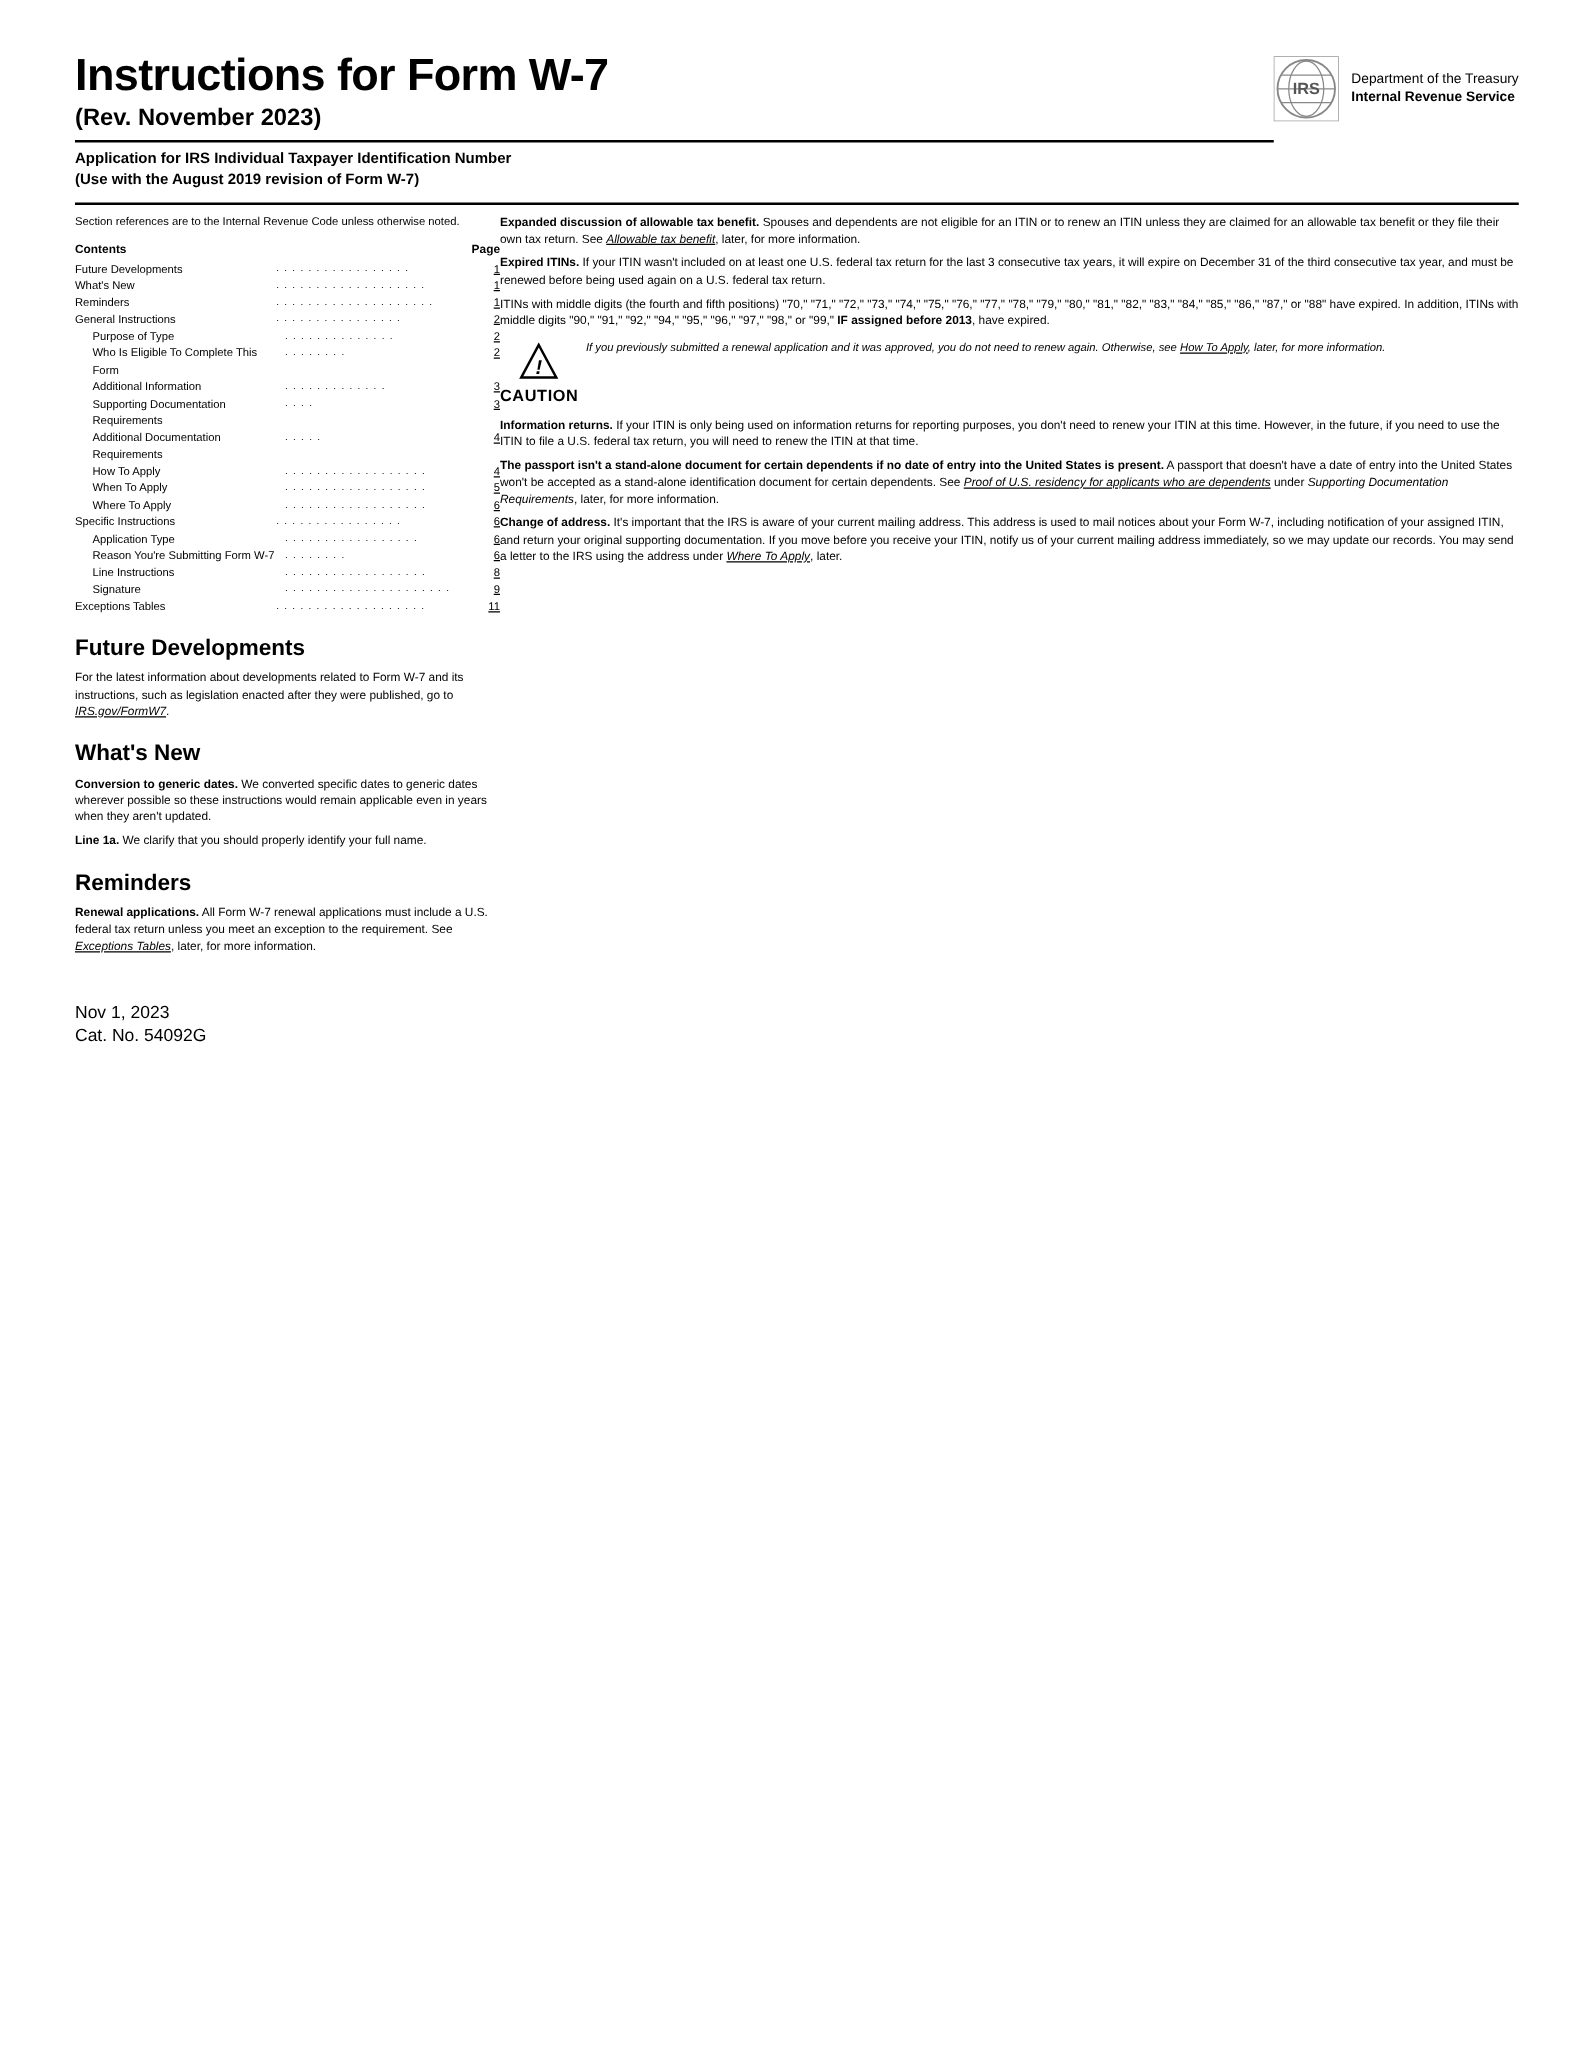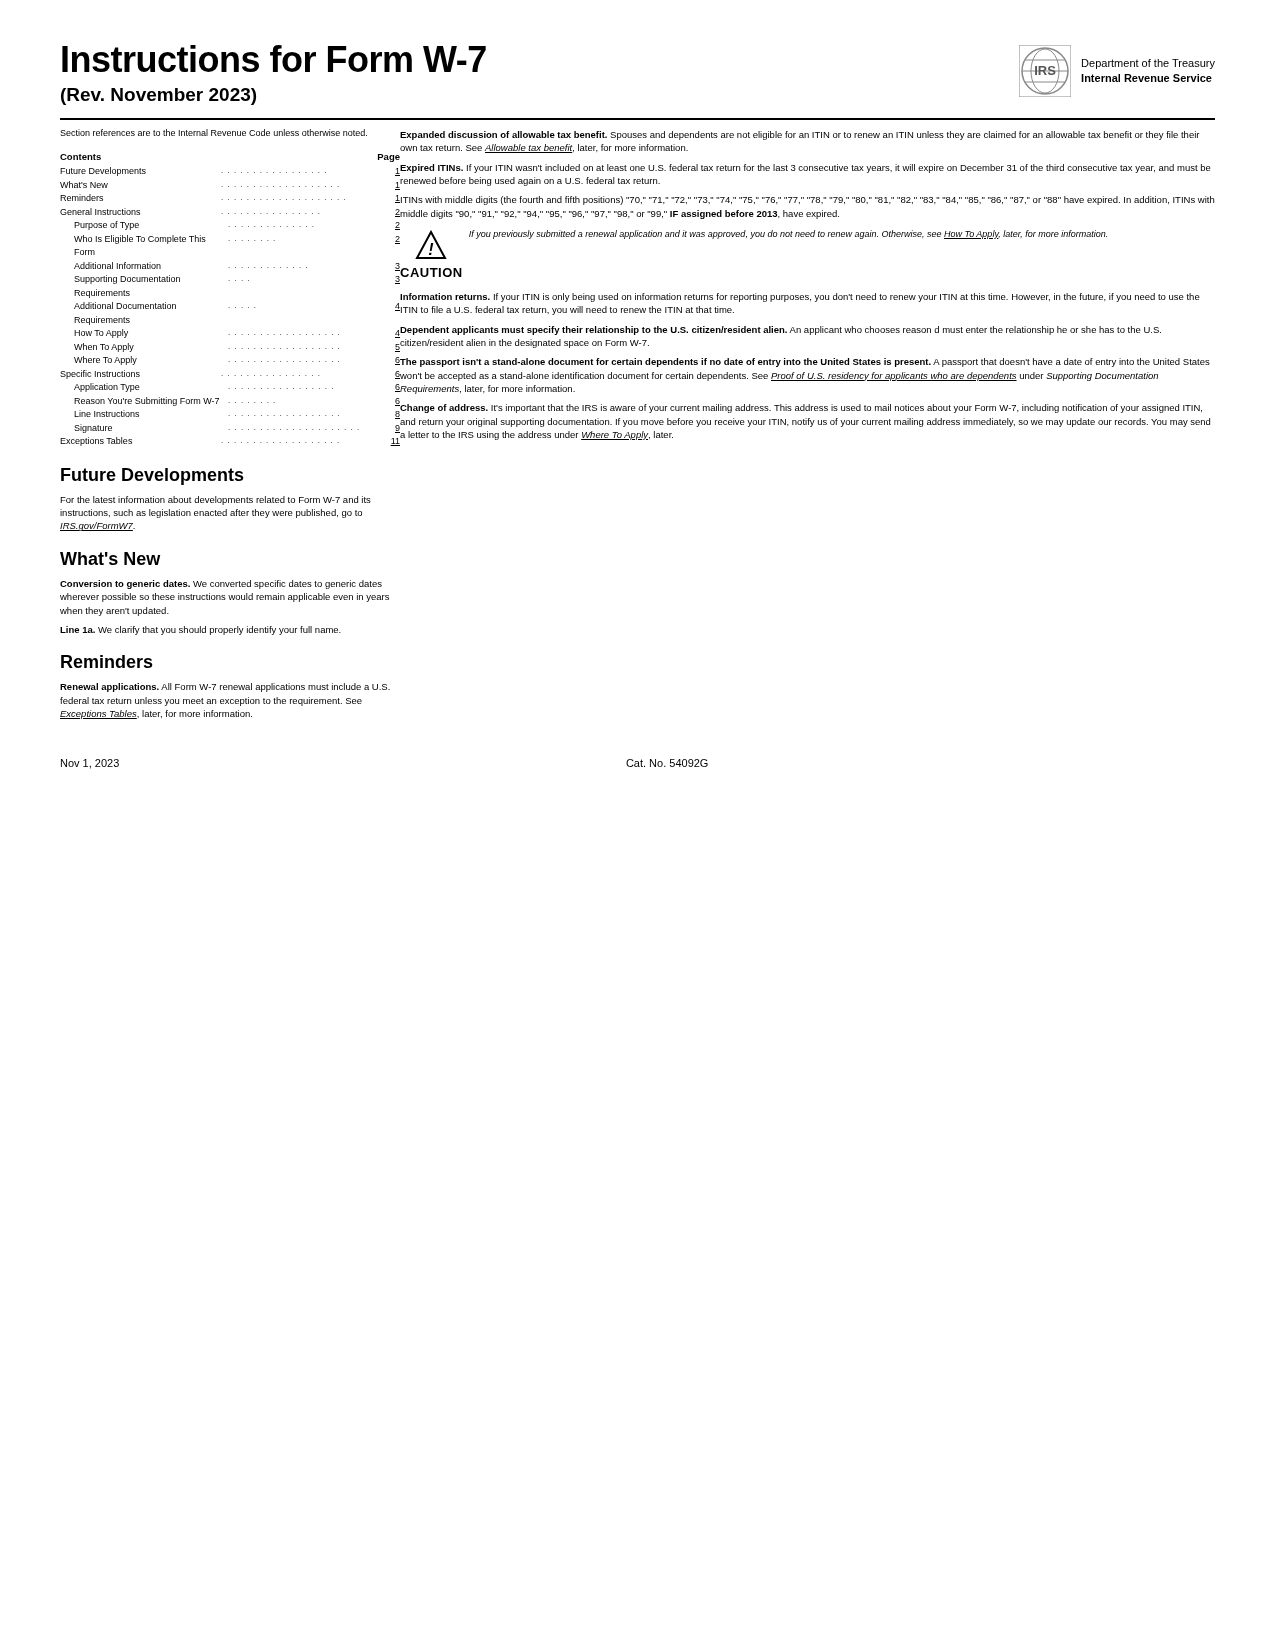--- a/index.html
+++ b/index.html
@@ -153,32 +153,37 @@
       font-weight: 900;
       font-style: normal;
       color: #000;
       text-transform: uppercase;
       margin-top: 2px;
       letter-spacing: 0.5px;
     }
     .footer-bar {
       display: flex;
       justify-content: space-between;
-      font-size: 11px;
+      font-size: 14px;
       margin-top: 30px;
       border-top: none;
+      flex-direction: column;
     }
   </style>
 </head>
 <body>
 
 <div class="header-area">
   <div class="header-left">
     <div class="main-title">Instructions for Form W-7</div>
     <div class="rev-line">(Rev. November 2023)</div>
+    <div class="subtitle-block">
+      <div class="subtitle-text">Application for IRS Individual Taxpayer Identification Number</div>
+      <div class="subtitle-text">(Use with the August 2019 revision of Form W-7)</div>
+    </div>
   </div>
   <div class="header-right">
     <div class="irs-logo">
       <svg viewBox="0 0 52 52" width="52" height="52">
         <rect x="0" y="0" width="52" height="52" fill="none" stroke="#888" stroke-width="1"></rect>
         <ellipse cx="26" cy="26" rx="23" ry="23" fill="none" stroke="#888" stroke-width="1.5"></ellipse>
         <ellipse cx="26" cy="26" rx="14" ry="22" fill="none" stroke="#888" stroke-width="1"></ellipse>
         <line x1="3" y1="26" x2="49" y2="26" stroke="#888" stroke-width="1"></line>
         <line x1="6" y1="15" x2="46" y2="15" stroke="#888" stroke-width="1"></line>
         <line x1="6" y1="37" x2="46" y2="37" stroke="#888" stroke-width="1"></line>
@@ -321,21 +326,20 @@
             <text x="16" y="25" text-anchor="middle" font-size="16" font-weight="bold" fill="#000">!</text>
           </svg>
         </div>
         <div class="caution-label">CAUTION</div>
       </div>
       <div class="para" style="margin:0; font-style:italic; font-size:9px;"><em>If you previously submitted a renewal application and it was approved, you do not need to renew again. Otherwise, see <span class="link">How To Apply</span>, later, for more information.</em></div>
     </div>
 
     <div class="para"><b>Information returns.</b> If your ITIN is only being used on information returns for reporting purposes, you don't need to renew your ITIN at this time. However, in the future, if you need to use the ITIN to file a U.S. federal tax return, you will need to renew the ITIN at that time.</div>
 
-    <div class="para"><b>Dependent applicants must specify their relationship to the U.S. citizen/resident alien.</b> An applicant who chooses reason d must enter the relationship he or she has to the U.S. citizen/resident alien in the designated space on Form W-7.</div>
 
     <div class="para"><b>The passport isn't a stand-alone document for certain dependents if no date of entry into the United States is present.</b> A passport that doesn't have a date of entry into the United States won't be accepted as a stand-alone identification document for certain dependents. See <span class="link"><em>Proof of U.S. residency for applicants who are dependents</em></span> under <em>Supporting Documentation Requirements</em>, later, for more information.</div>
 
     <div class="para"><b>Change of address.</b> It's important that the IRS is aware of your current mailing address. This address is used to mail notices about your Form W-7, including notification of your assigned ITIN, and return your original supporting documentation. If you move before you receive your ITIN, notify us of your current mailing address immediately, so we may update our records. You may send a letter to the IRS using the address under <span class="link"><em>Where To Apply</em></span>, later.</div>
   </div>
 </div>
 
 <div class="footer-bar">
   <span>Nov 1, 2023</span>
   <span>Cat. No. 54092G</span>

